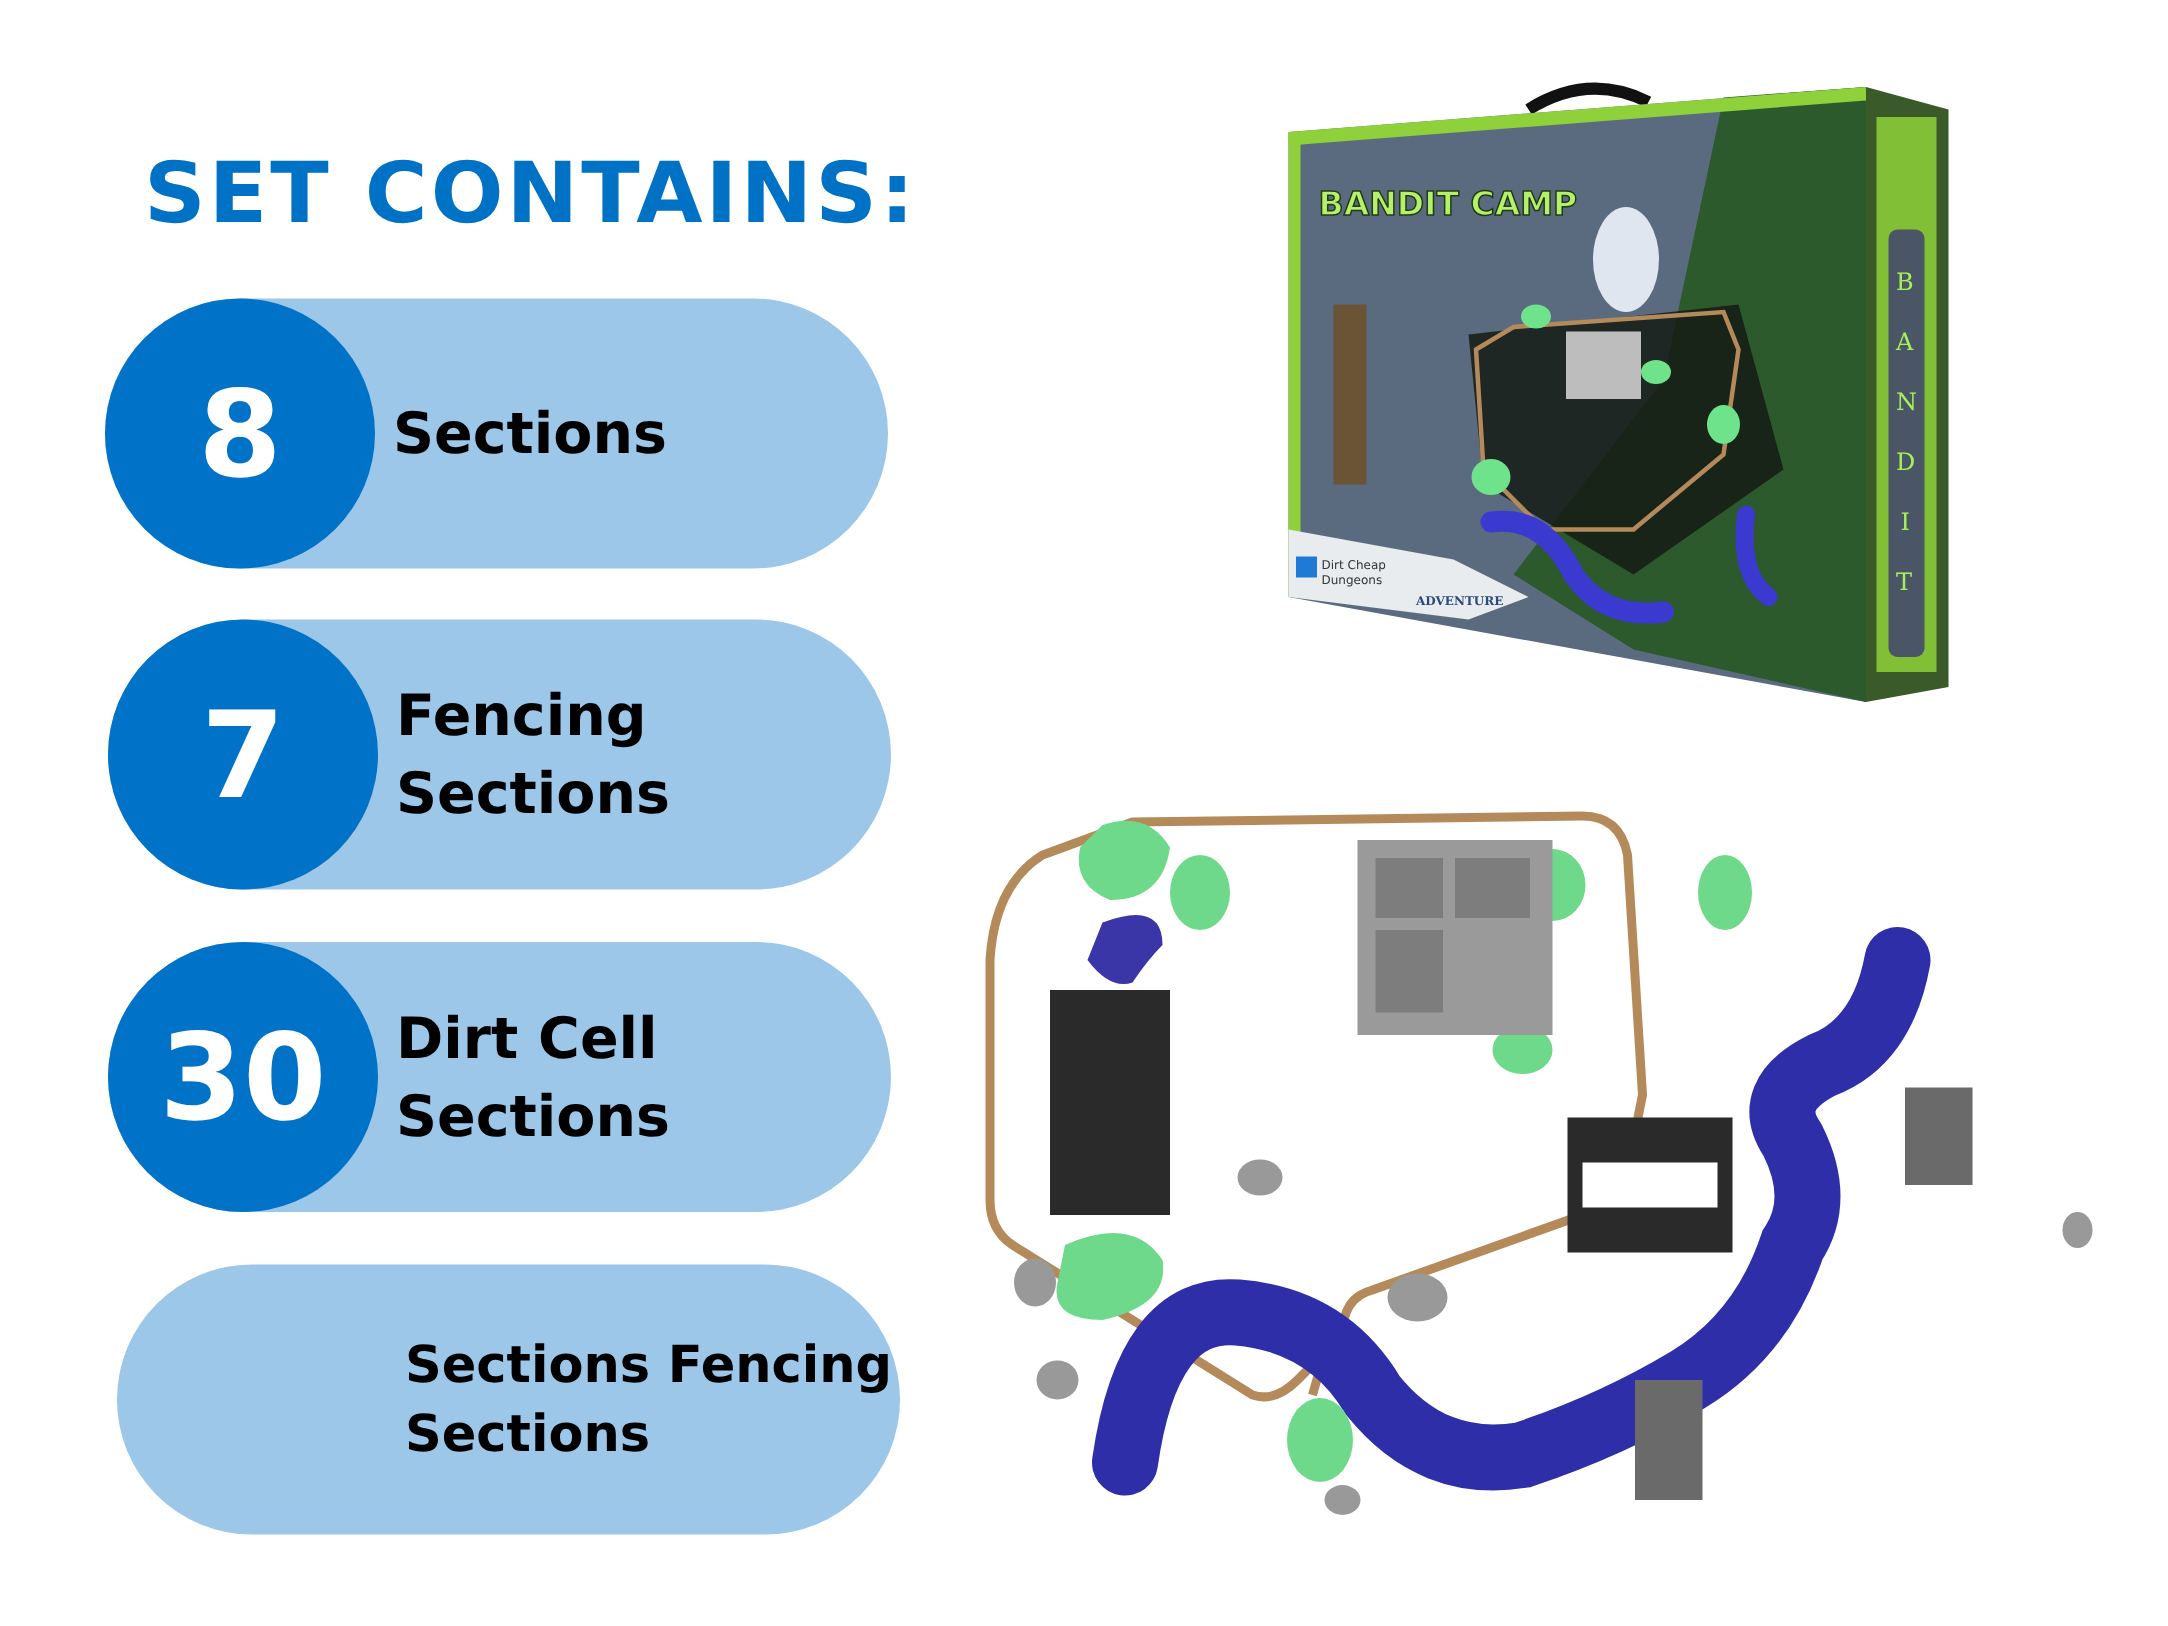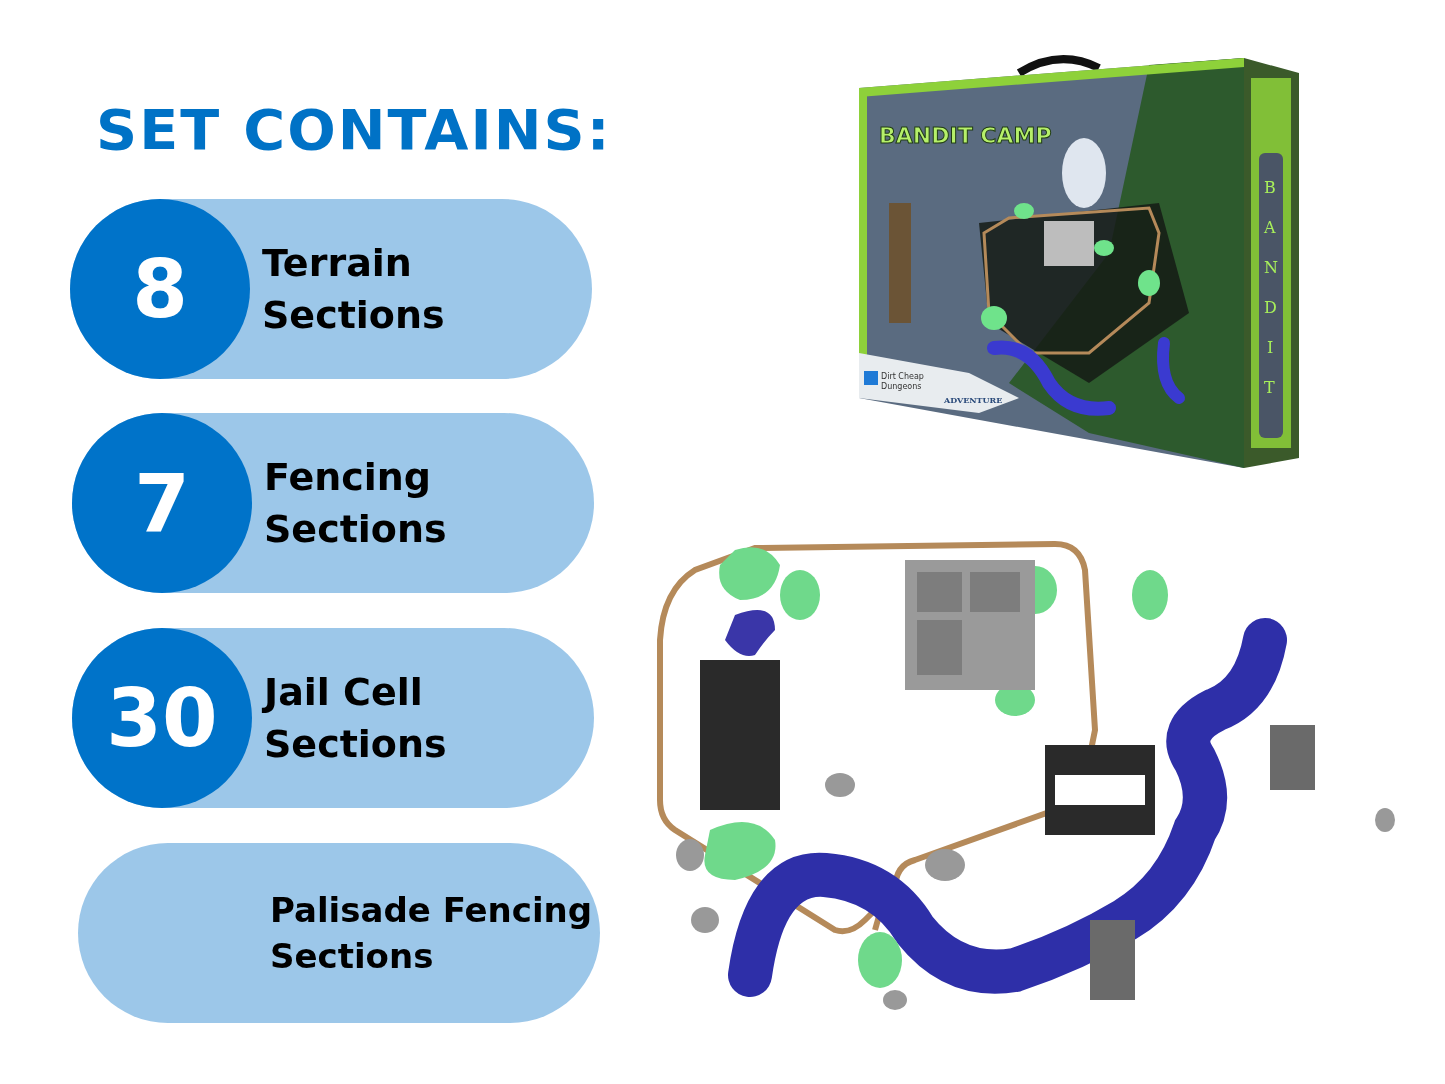--- a/index.html
+++ b/index.html
@@ -23,44 +23,43 @@
   .layout { position:absolute; left:655px; top:530px; width:790px; height:510px; }
 </style>
 </head>
 <body>
 
 <div class="headline">SET CONTAINS:</div>
 
 <div class="pill" id="pill0">
   <div class="circle">8</div>
   <div class="label">
-    <span>Terrain</span>
     <span>Sections</span>
   </div>
 </div>
 
 <div class="pill" id="pill1">
   <div class="circle">7</div>
   <div class="label">
     <span>Fencing</span>
     <span>Sections</span>
   </div>
 </div>
 
 <div class="pill" id="pill2">
   <div class="circle">30</div>
   <div class="label">
-    <span>Jail Cell</span>
+    <span>Dirt Cell</span>
     <span>Sections</span>
   </div>
 </div>
 
 <div class="pill" id="pill3">
   <div class="label small">
-    <span>Palisade Fencing</span>
+    <span>Sections Fencing</span>
     <span>Sections</span>
   </div>
 </div>
 
 <div class="box">
   <svg viewBox="0 0 440 415" xmlns="http://www.w3.org/2000/svg">
 
     <path d="M160 20 Q200 -5 240 15" stroke="#111" stroke-width="8" fill="none"></path>
 
     <polygon points="0,35 385,5 385,415 0,345" fill="#5a6b80"></polygon>

